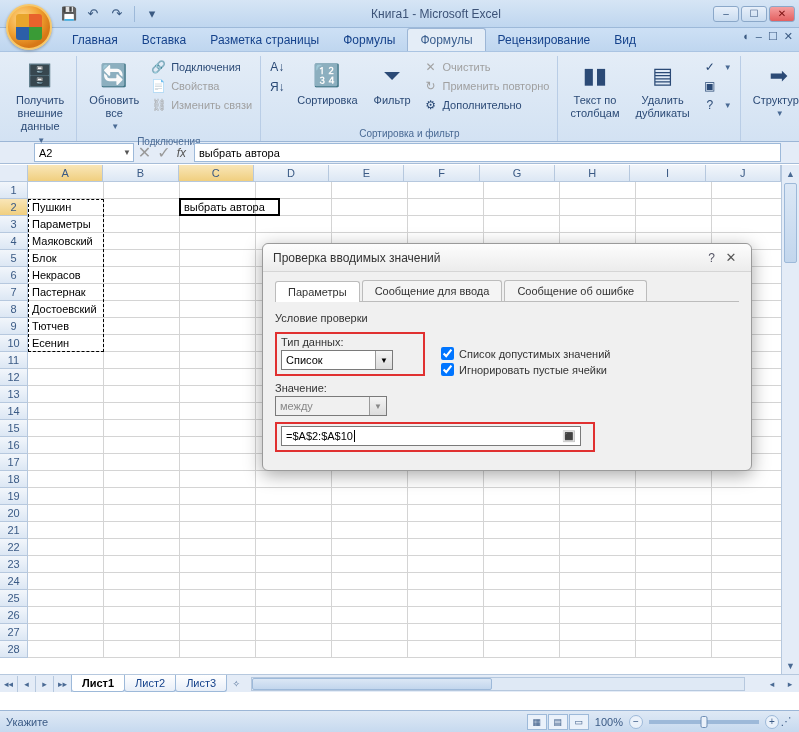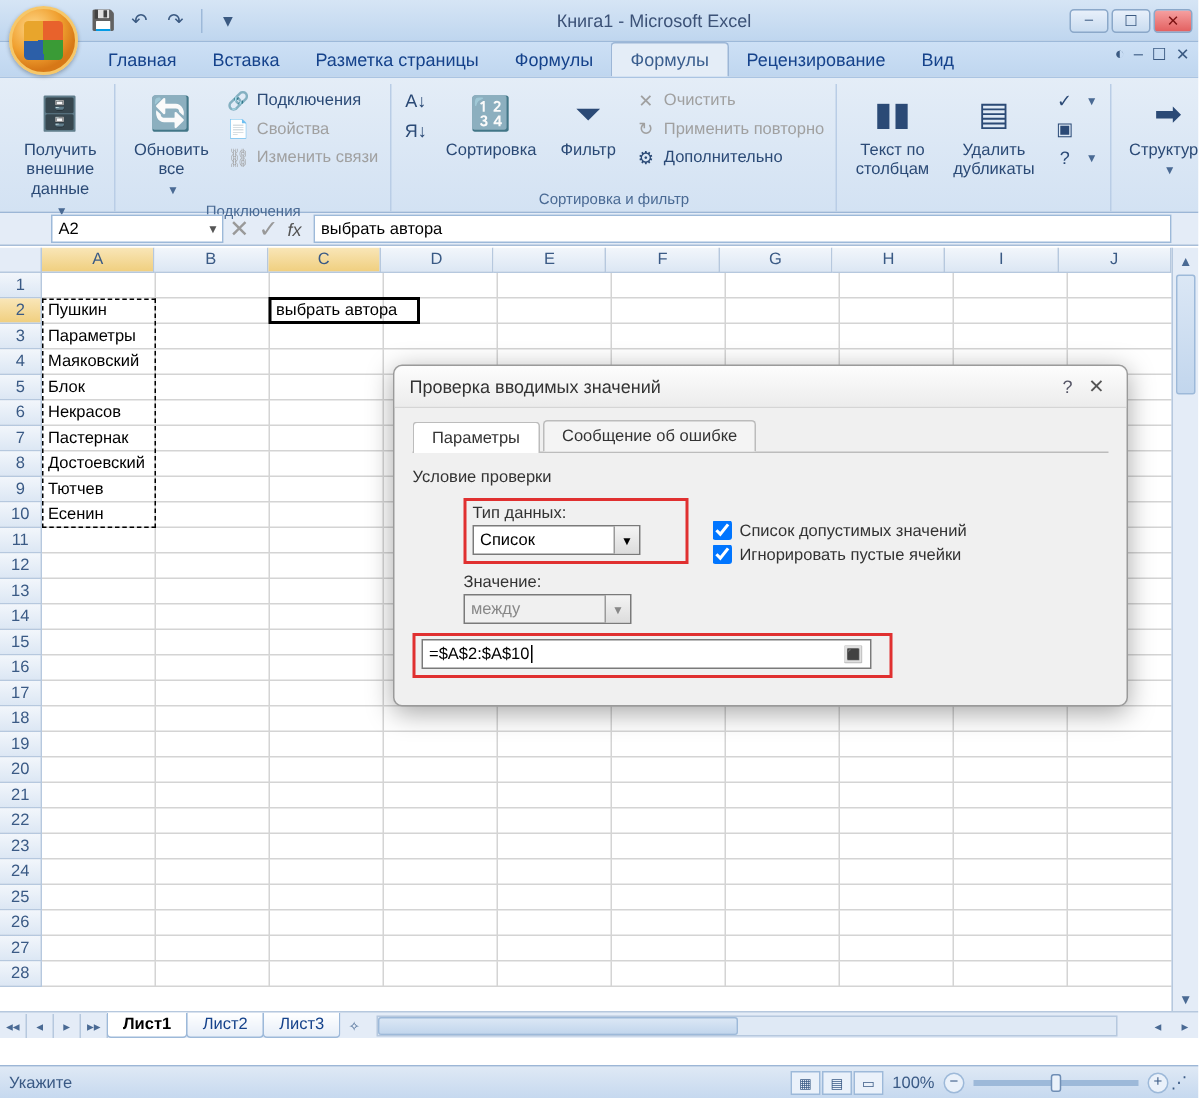--- a/index.html
+++ b/index.html
@@ -29,21 +29,21 @@
 .ribbon-group-content{display:flex;align-items:flex-start;gap:8px;flex:1;}
 .ribbon-group-label{font-size:10px;color:#4a6a94;text-align:center;padding:2px 0;width:100%;border-top:0;}
 .big-btn{display:flex;flex-direction:column;align-items:center;gap:2px;font-size:11px;color:#2b4a76;padding:2px 4px;text-align:center;line-height:1.2;}
 .big-btn .icon-box{width:32px;height:32px;display:flex;align-items:center;justify-content:center;font-size:22px;}
 .small-btn-row{font-size:11px;color:#2b4a76;display:flex;align-items:center;gap:4px;padding:1px 0;white-space:nowrap;}
 .small-btn-row .sicon{width:16px;height:16px;display:inline-flex;align-items:center;justify-content:center;font-size:12px;}
 .vdrop{font-size:8px;color:#4a6a94;margin-left:2px;}
 
 
 .formula-row{height:22px;background:#e4ecf7;border-bottom:1px solid #a7bdd8;display:flex;align-items:stretch;}
-.namebox{width:115px;border:1px solid #9db9d9;background:#fff;margin:1px 0 1px 34px;display:flex;align-items:center;padding:0 4px;font-size:11px;position:relative;}
+.namebox{width:100px;border:1px solid #9db9d9;background:#fff;margin:1px 0 1px 34px;display:flex;align-items:center;padding:0 4px;font-size:11px;position:relative;}
 .namebox .dd{position:absolute;right:2px;font-size:8px;color:#555;}
 .fx-gap{width:60px;display:flex;align-items:center;justify-content:flex-end;padding-right:4px;}
 .fx-label{font-style:italic;font-size:12px;color:#555;margin-right:4px;}
 .formula-input{flex:1;background:#fff;border:1px solid #9db9d9;margin:1px 18px 1px 0;padding:0 4px;font-size:11px;display:flex;align-items:center;}
 
 
 .grid-area{position:absolute;top:165px;left:0;right:0;bottom:40px;background:#fff;overflow:hidden;}
 .corner{position:absolute;left:0;top:0;width:28px;height:17px;background:#e4ecf7;border-right:1px solid #b6c8de;border-bottom:1px solid #b6c8de;}
 .col-headers{position:absolute;left:28px;top:0;right:18px;height:17px;display:flex;}
 .colh{width:76px;background:linear-gradient(#f2f6fb,#dce7f4);border-right:1px solid #b6c8de;border-bottom:1px solid #b6c8de;text-align:center;font-size:11px;color:#3a5a85;line-height:17px;}
@@ -92,21 +92,21 @@
 .combo.disabled{background:#f0f0f0;color:#888;}
 .combo .cdrop{position:absolute;right:0;top:0;width:17px;height:100%;background:linear-gradient(#f4f4f4,#dcdcdc);border-left:1px solid #9a9a9a;display:flex;align-items:center;justify-content:center;font-size:8px;}
 .textin{border:1px solid #7a7a7a;background:#fff;height:20px;width:300px;font-size:11px;padding:0 4px;display:flex;align-items:center;position:relative;}
 .range-pick{position:absolute;right:2px;top:1px;width:18px;height:16px;display:flex;align-items:center;justify-content:center;font-size:11px;}
 .chk{display:flex;align-items:center;gap:5px;font-size:11px;color:#333;margin:3px 0;}
 .chk input{width:13px;height:13px;}
 .redbox{border:2.5px solid #e03030;padding:2px 4px 4px 4px;margin:2px 0 6px;}
 .dialog-buttons{display:flex;gap:10px;margin-top:14px;align-items:center;}
 .dbtn{min-width:80px;height:23px;background:linear-gradient(#fdfdfd,#e5e5e5);border:1px solid #8a8a8a;border-radius:3px;font-size:11px;display:flex;align-items:center;justify-content:center;}
 .two-col{display:flex;gap:16px;}
-.left-col{width:150px;margin-left:34px;}
+.left-col{width:150px;}
 .right-col{flex:1;padding-top:14px;}
 .cursor-caret{display:inline-block;width:1px;height:12px;background:#000;vertical-align:middle;margin-left:1px;}
 </style>
 </head>
 <body>
 
 <div class="office-orb">
     <div class="office-orb-inner"></div>
   </div>
 <div class="titlebar">
@@ -649,20 +649,21 @@
 <div class="dialog">
   <div class="dialog-titlebar">
     <span>Проверка вводимых значений</span>
     <div class="dspacer"></div>
     <span class="dialog-help">?</span>
     <span class="dialog-close">✕</span>
   </div>
   <div class="dialog-body">
     <div class="dtabs" id="dtabs">
         <div class="dtab active">Параметры</div>
+        <div class="dtab">Сообщение для ввода</div>
         <div class="dtab">Сообщение об ошибке</div>
       </div>
     <div class="dgroup-label">Условие проверки</div>
 
     <div class="two-col">
       <div class="left-col">
         <div class="redbox">
           <span class="field-label">Тип данных:</span>
           <div class="combo">
             <span>Список</span>

